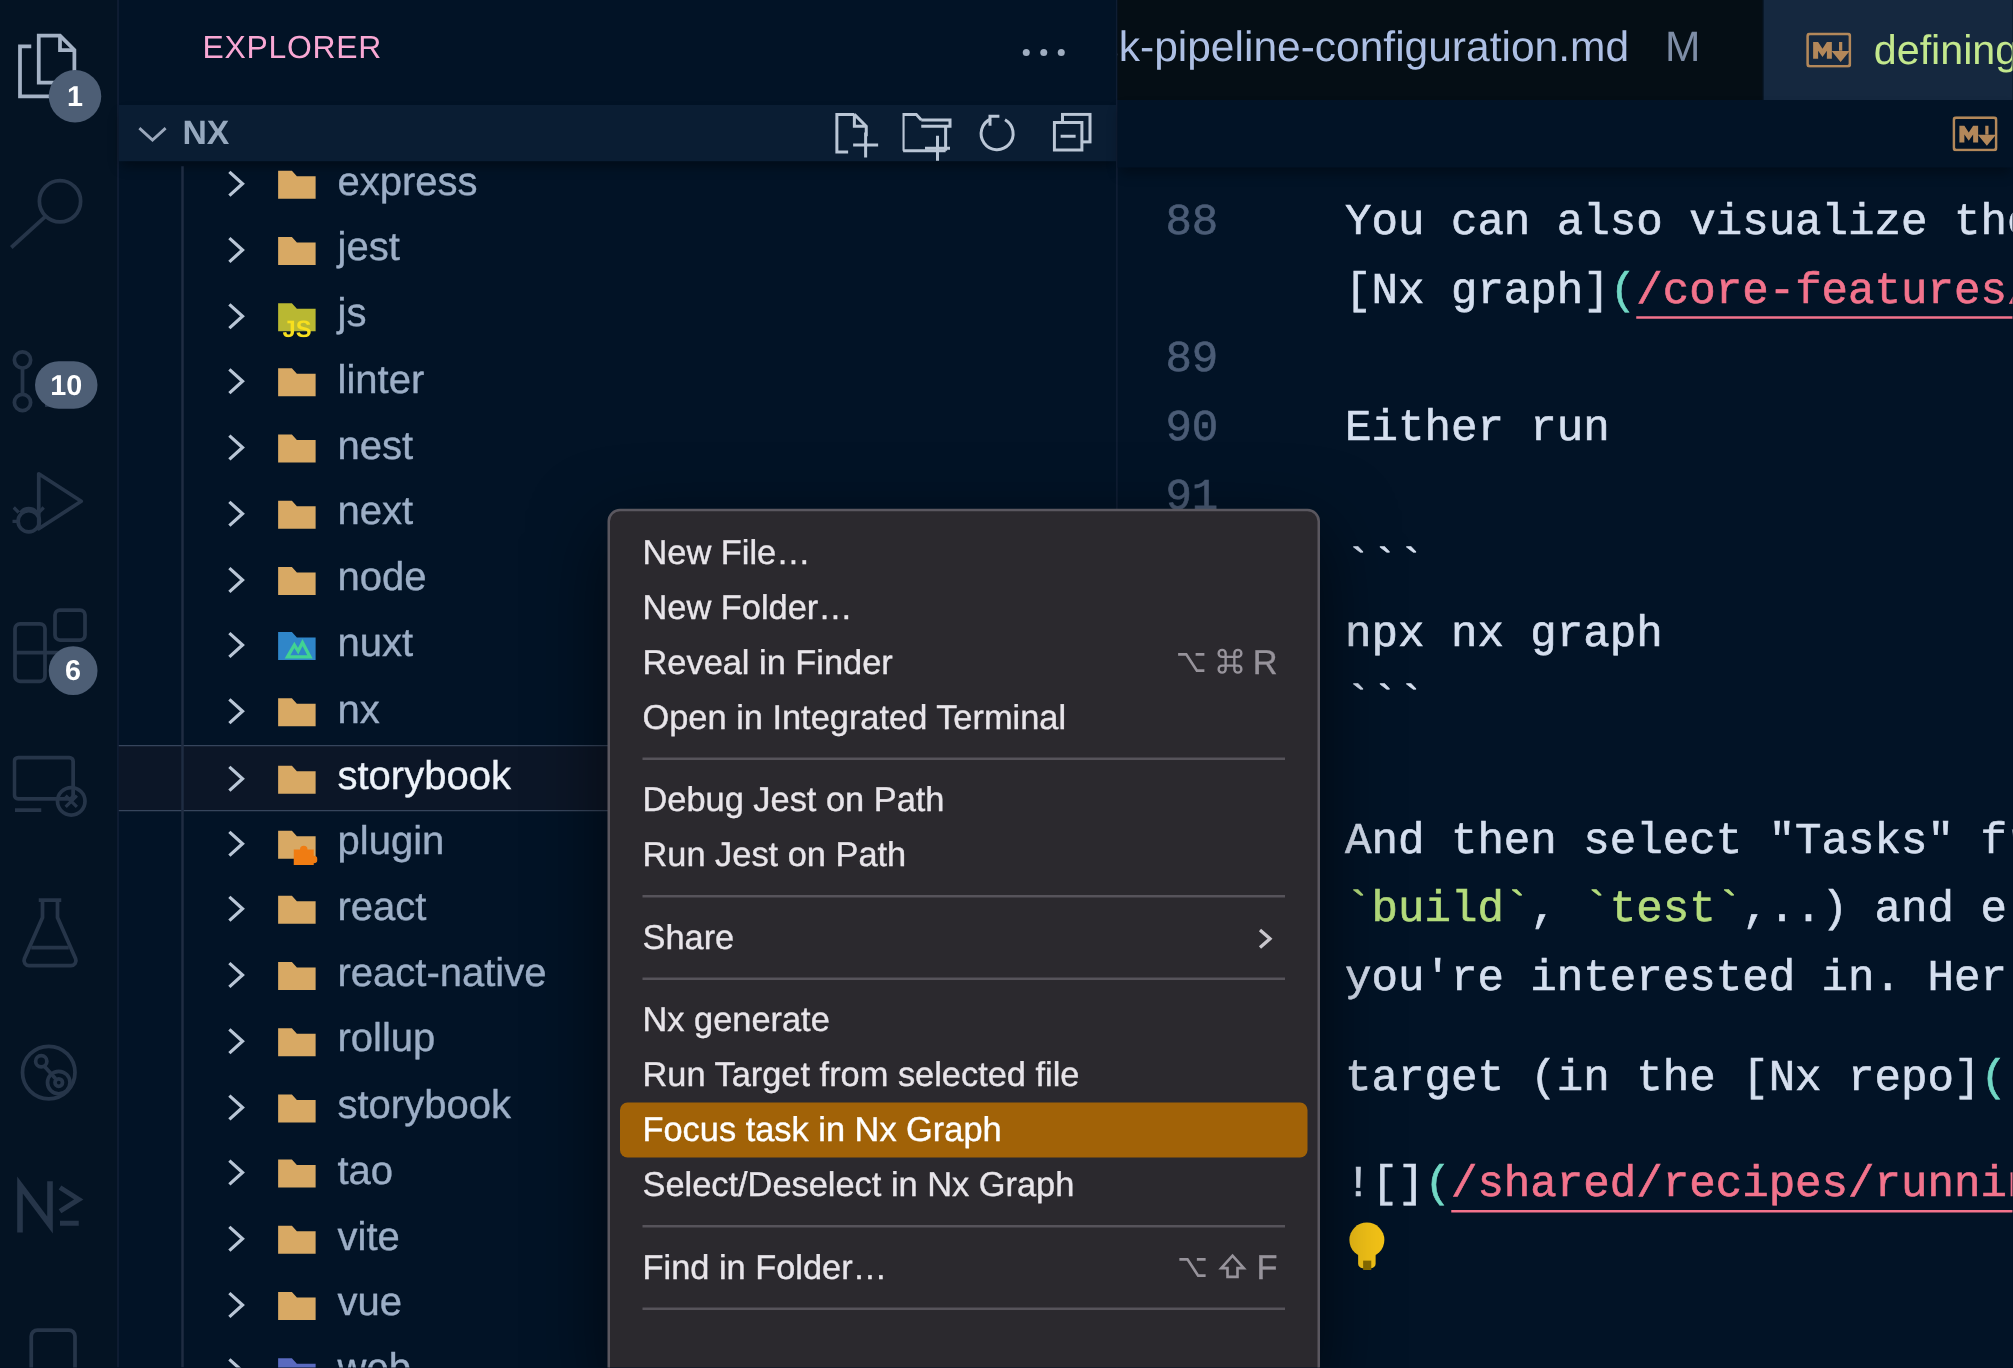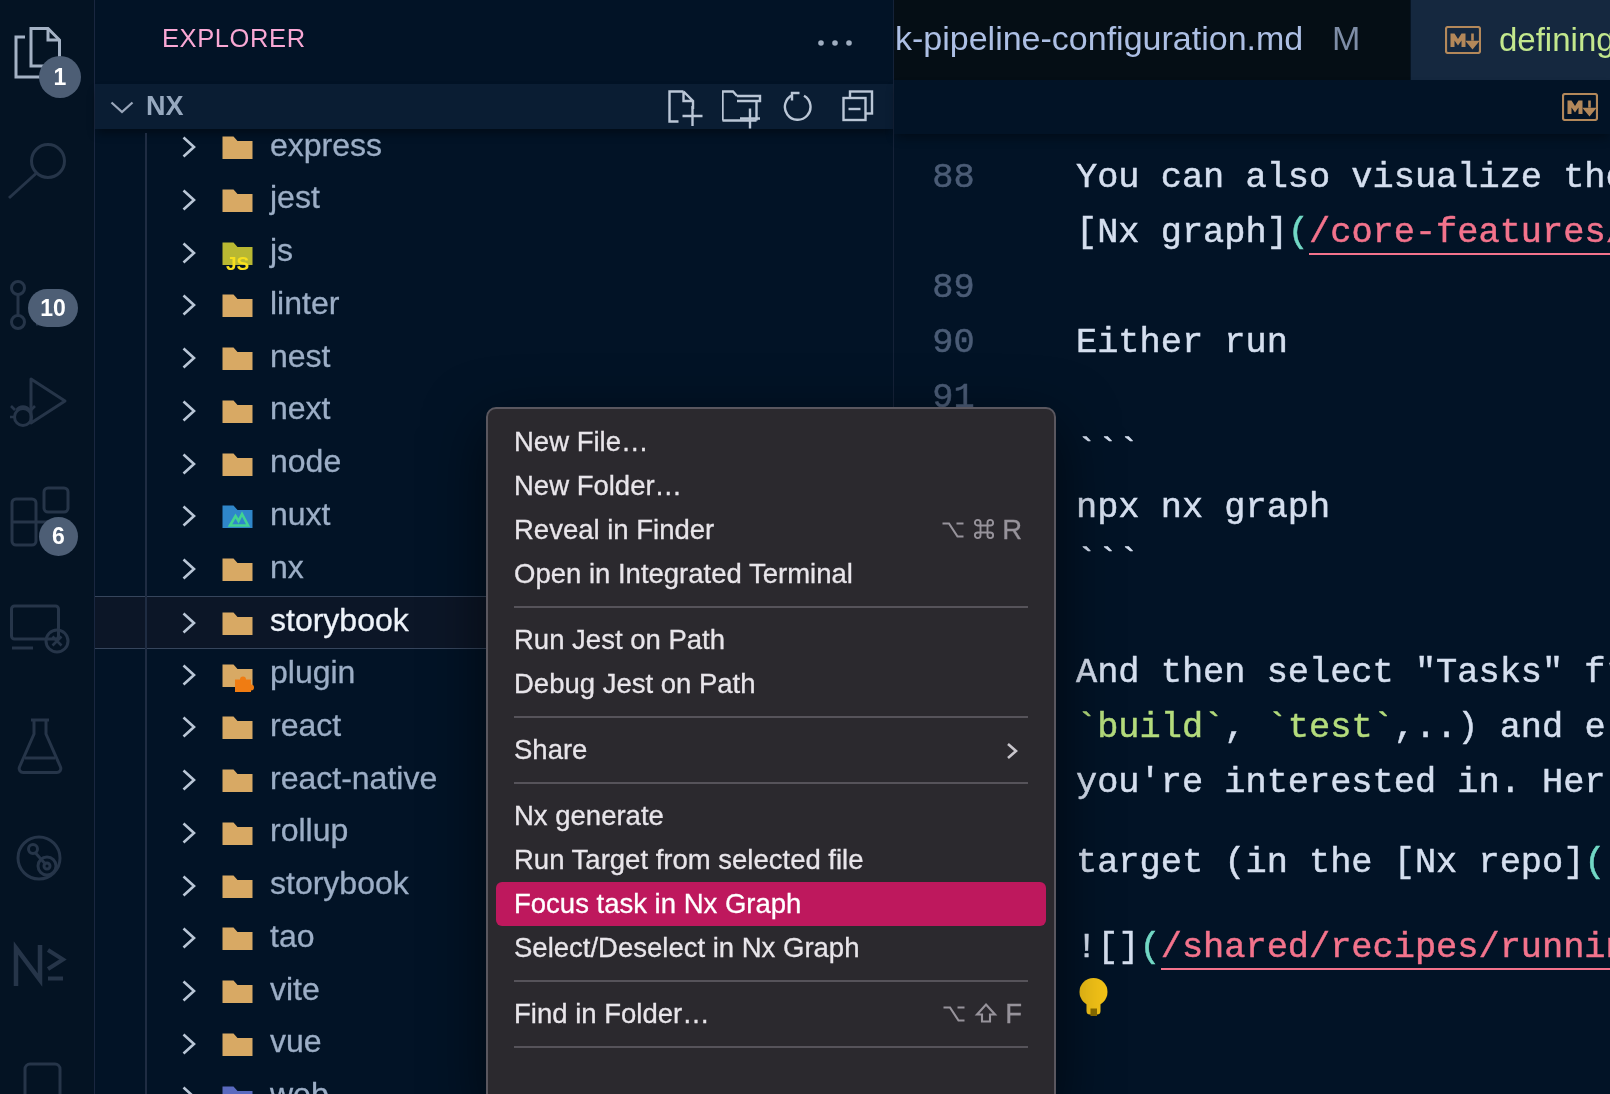--- a/index.html
+++ b/index.html
@@ -43,21 +43,21 @@
   .grn  { color:#b4dc7c; }
 
   
   #menu { left:486px; top:407px; width:570px; height:700px; background:#2b292e; border-radius:10px;
           border:2px solid #5a575f; box-shadow:0 18px 60px rgba(0,0,0,.6); padding-top:11px;
           color:#e8e5ea; font-size:27.5px; }
   .mi { position:relative; height:44px; line-height:44px; padding-left:26px; -webkit-text-stroke:0.3px currentColor; }
   .mi .sc { position:absolute; right:32px; top:0; color:#97939b; }
   .msep { height:22px; position:relative; }
   .msep::after { content:""; position:absolute; left:26px; right:26px; top:10px; height:2px; background:#56535a; }
-  .mi.hl { margin:0 8px; padding-left:18px; border-radius:6px; background:#be185d; color:#fff; }
+  .mi.hl { margin:0 8px; padding-left:18px; border-radius:6px; background:#a16207; color:#fff; }
 </style>
 </head>
 <body>
   <div class="abs" id="actbar">
     <div class="aicon active" style="left:12px;top:25px;"><svg width="54" height="58" viewBox="0 0 54 58">
         <path d="M19 3.5 h17 l11.5 11.5 V41 h-28.5 z" fill="none" stroke="currentColor" stroke-width="3"></path>
         <path d="M36 3.5 V15 h11.5" fill="none" stroke="currentColor" stroke-width="3"></path>
         <path d="M13 12 H4 v40 h27 v-9.5" fill="none" stroke="currentColor" stroke-width="3"></path>
       </svg></div>
     <div class="aicon" style="left:6px;top:139px;"><svg width="64" height="62" viewBox="0 0 64 62">
@@ -371,22 +371,22 @@
   <div class="abs" id="menu">
     <div class="mi">New File…</div>
     <div class="mi">New Folder…</div>
     <div class="mi">Reveal in Finder<span class="sc"><svg width="24" height="24" viewBox="0 0 24 24" style="vertical-align:-3px;">
           <path d="M1.5 5.5 h6.5 l8.5 13 h6 M15.5 5.5 h7" fill="none" stroke="#97939b" stroke-width="2.1"></path>
         </svg> <svg width="22" height="24" viewBox="0 0 22 24" style="vertical-align:-3px;">
           <path d="M7.5 7.5 h7 v7 h-7 z M7.5 7.5 H4.7 a2.8 2.8 0 1 1 2.8 -2.8 z M14.5 7.5 h2.8 a2.8 2.8 0 1 0 -2.8 -2.8 z M7.5 14.5 H4.7 a2.8 2.8 0 1 0 2.8 2.8 z M14.5 14.5 h2.8 a2.8 2.8 0 1 1 -2.8 2.8 z" fill="none" stroke="#97939b" stroke-width="1.9"></path>
         </svg> R</span></div>
     <div class="mi">Open in Integrated Terminal</div>
     <div class="msep"></div>
+    <div class="mi">Debug Jest on Path</div>
     <div class="mi">Run Jest on Path</div>
-    <div class="mi">Debug Jest on Path</div>
     <div class="msep"></div>
     <div class="mi">Share<span class="sc"><svg width="20" height="30" viewBox="0 0 20 30" style="vertical-align:-7px;">
           <path d="M6 8 L14 15 L6 22" fill="none" stroke="#c9c6cc" stroke-width="2.6"></path>
         </svg></span></div>
     <div class="msep"></div>
     <div class="mi">Nx generate</div>
     <div class="mi">Run Target from selected file</div>
     <div class="mi hl">Focus task in Nx Graph</div>
     <div class="mi">Select/Deselect in Nx Graph</div>
     <div class="msep"></div>

